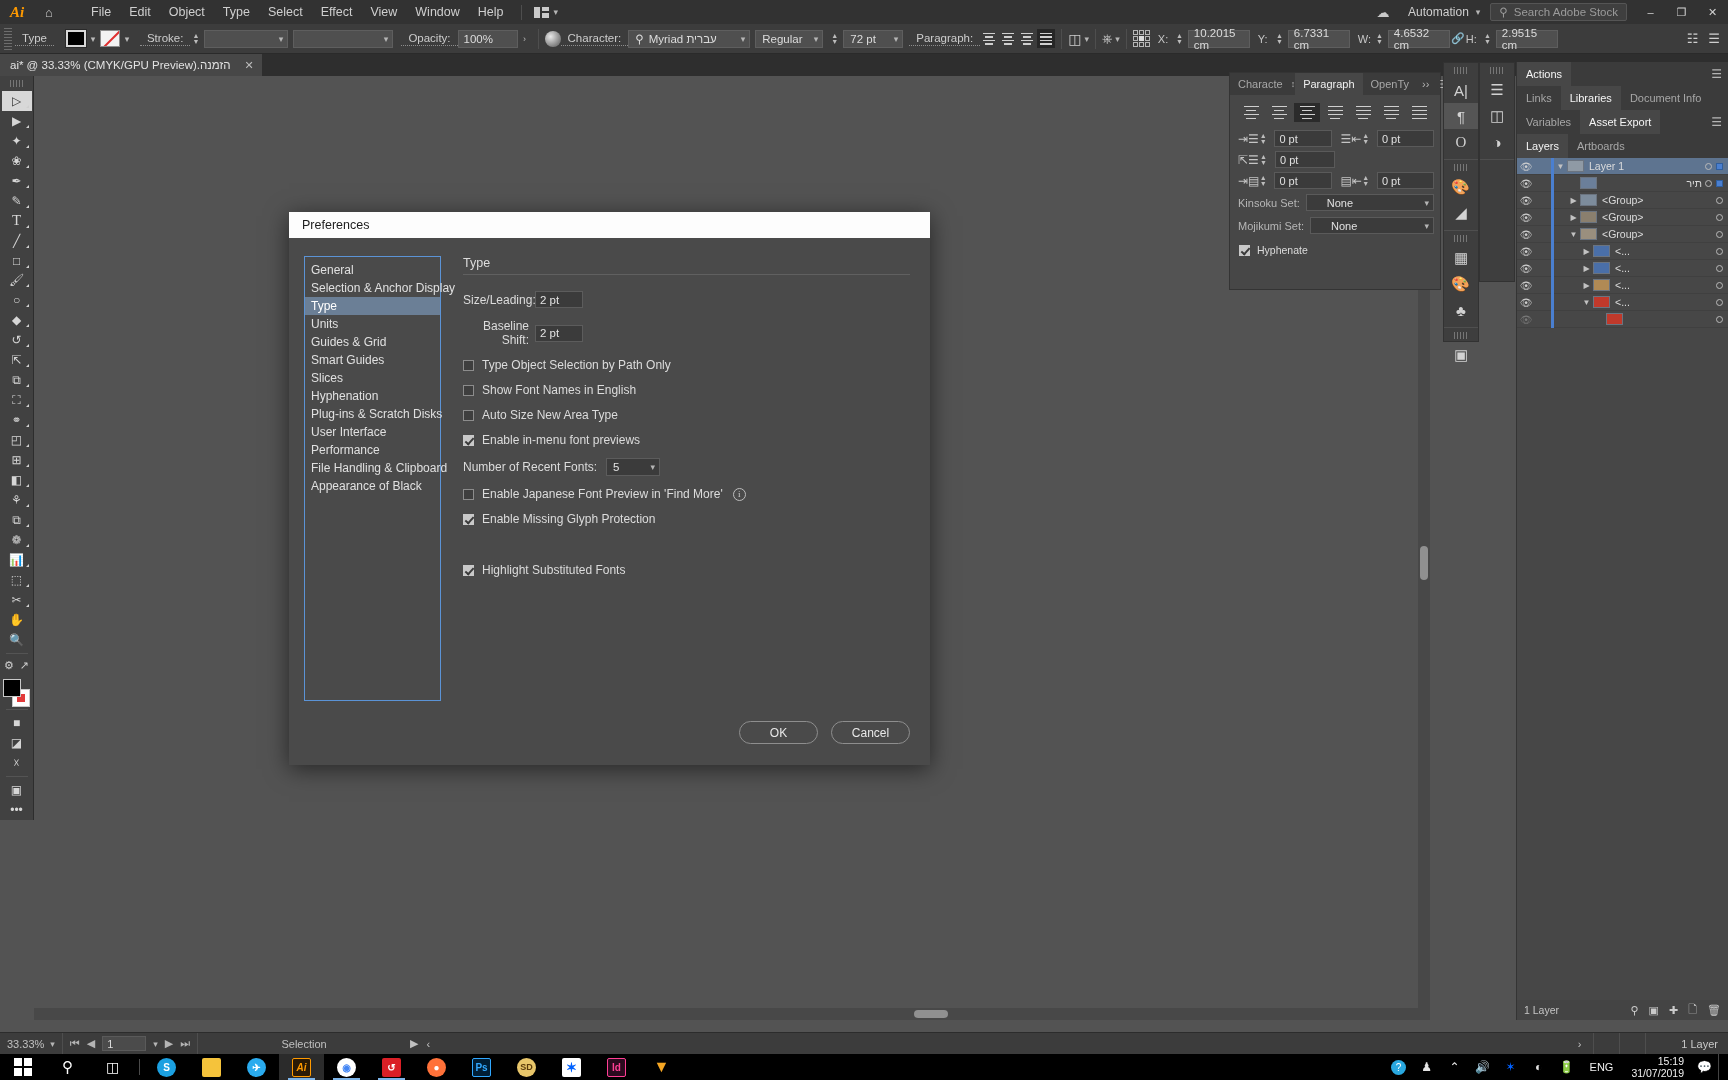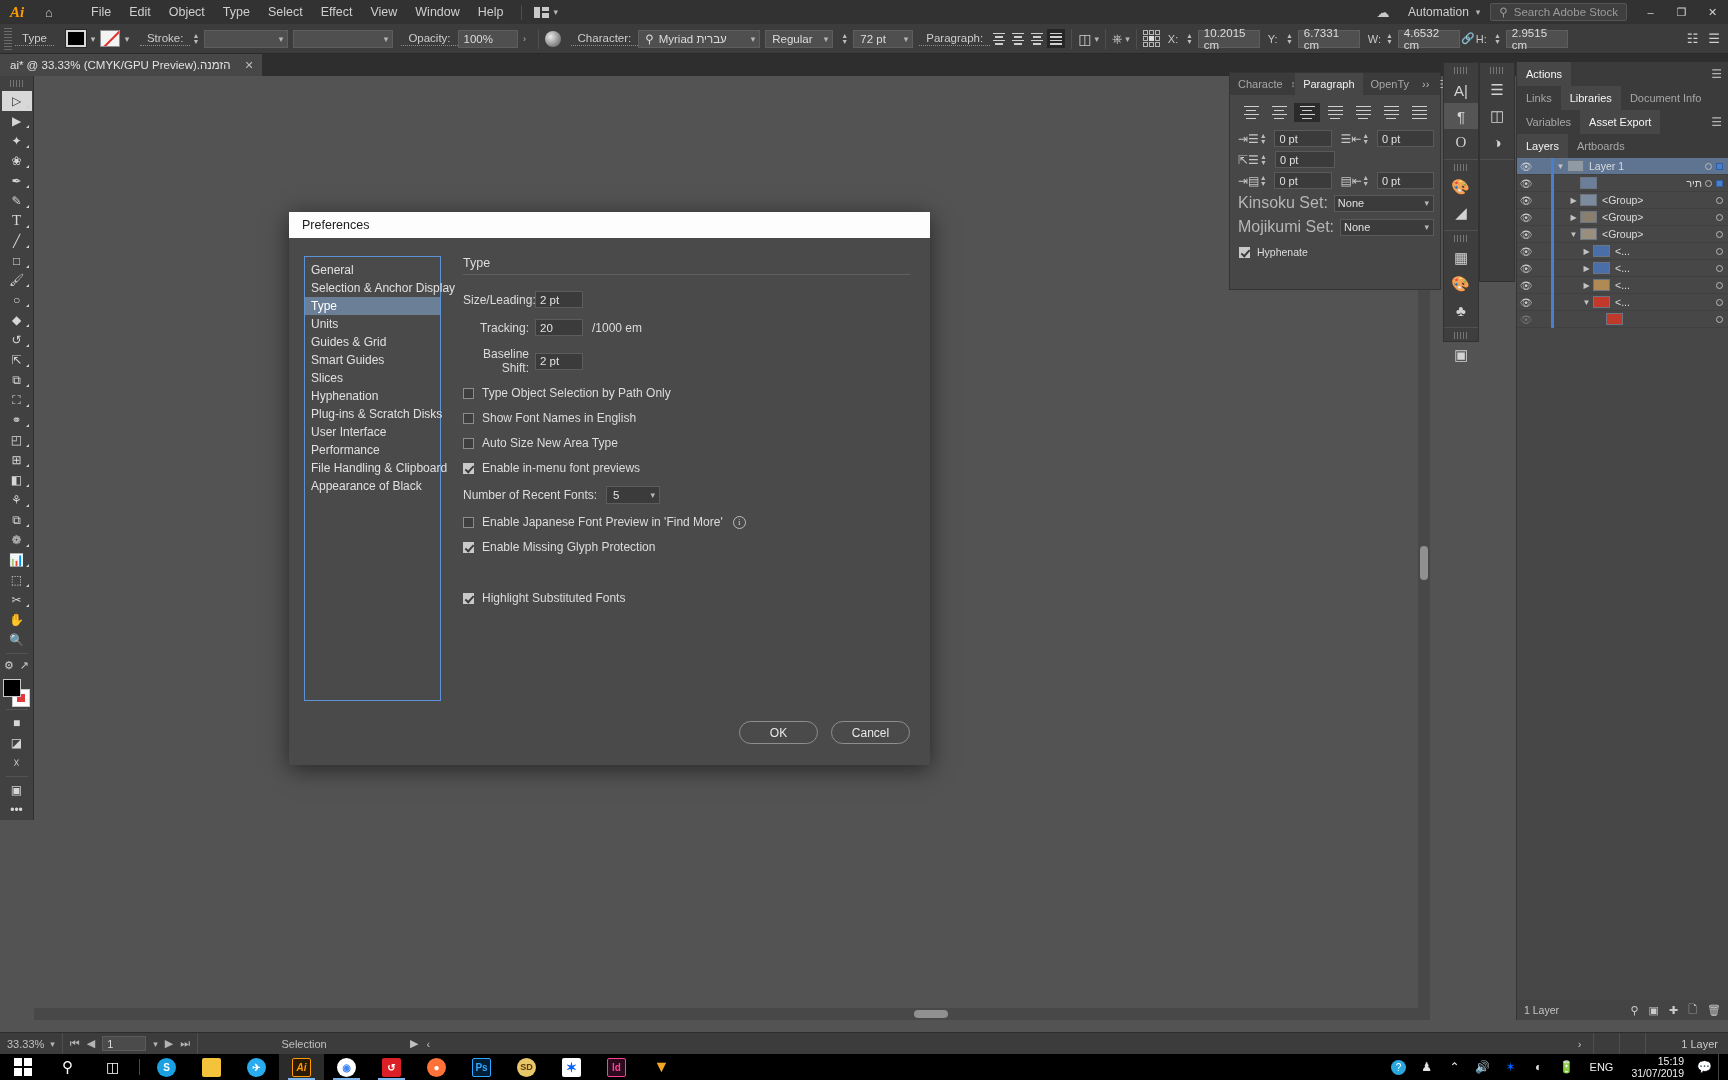--- a/index.html
+++ b/index.html
@@ -275,25 +275,25 @@
   }
   .pa-btn.active { background: #2b2b2b; }
   .pa-btn i { display: block; height: 1.5px; background: #cfcfcf; }
   .p-row { display: flex; align-items: center; padding: 2px 6px 2px 8px; gap: 3px; }
   .p-ico { width: 17px; height: 15px; display: flex; align-items: center; color: #c5c5c5; }
   .p-inp {
     height: 17px; width: 60px; background: #3b3b3b; border: 1px solid #5a5a5a;
     color: #e0e0e0; font-size: 11px; display: flex; align-items: center; padding: 0 4px;
   }
   .p-rowsel { display: flex; align-items: center; padding: 3px 6px 3px 8px; gap: 6px; }
-  .p-lbl { font-size: 16px; color: #b6b6b6; text-align: center; }
+  .p-lbl { font-size: 11px; color: #b6b6b6; text-align: center; }
   .p-sel {
     flex: 1; height: 17px; background: #3b3b3b; border: 1px solid #5a5a5a;
     color: #e0e0e0; font-size: 11px; display: flex; align-items: center;
-    justify-content: space-between; padding: 0 4px 0 3px;
+    justify-content: space-between; padding: 0 4px 0 20px;
   }
   .p-chk { display: flex; align-items: center; padding: 7px 6px 0 9px; gap: 7px; }
 
   .icon-dock {
     position: absolute; left: 1443px; top: 62px; width: 36px; height: 280px;
     background: #3e3e3e; border: 1px solid #323232;
   }
   .dock-grp { border-bottom: 1px solid #4f4f4f; padding-bottom: 4px; }
   .dock-grip { width: 14px; height: 7px; margin: 4px auto 3px auto;
     background: repeating-linear-gradient(90deg,#767676 0 1px,transparent 1px 3px);
@@ -469,21 +469,21 @@
     </div>
     <div class="cb-sel ro" style="width:100px;margin-left:5px">
       <span></span>
       <span class="caret">▾</span>
     </div>
     <div class="cb-label dotted" style="margin-left:8px">Opacity:</div>
     <div class="cb-field" style="width:60px">100%</div>
     <div class="mini-caret">›</div>
     <div class="cb-sep"></div>
     <div class="pcircle"></div>
-    <div class="cb-label dotted" style="margin-left:10px">Character:</div>
+    <div class="cb-label dotted" style="">Character:</div>
     <div class="cb-sel" style="width:122px">
       <span style="display:flex;align-items:center;gap:5px">
         <span>⚲</span>
         <span>Myriad עברית</span>
       </span>
       <span class="caret">▾</span>
     </div>
     <div class="cb-sel" style="width:68px;margin-left:5px">
       <span>Regular</span>
       <span class="caret">▾</span>
@@ -661,25 +661,20 @@
 
       <div class="pane">
         <div class="pane-title">Type</div>
         <div class="pane-rule"></div>
 
         <div class="row">
           <span class="lab" style="width:66px;text-align:left">Size/Leading:</span>
           <span class="inp" style="width:48px">2 pt</span>
         </div>
         <div class="row">
-          <span class="lab" style="width:66px;text-align:right">Tracking:</span>
-          <span class="inp" style="width:48px">20</span>
-          <span class="suffix">/1000 em</span>
-        </div>
-        <div class="row">
           <span class="lab" style="width:66px;text-align:right">Baseline Shift:</span>
           <span class="inp" style="width:48px">2 pt</span>
         </div>
 
 
         <div class="chk">
           <span class="box"></span>
           <span class="txt">Type Object Selection by Path Only</span>
         </div>
         <div class="chk">

